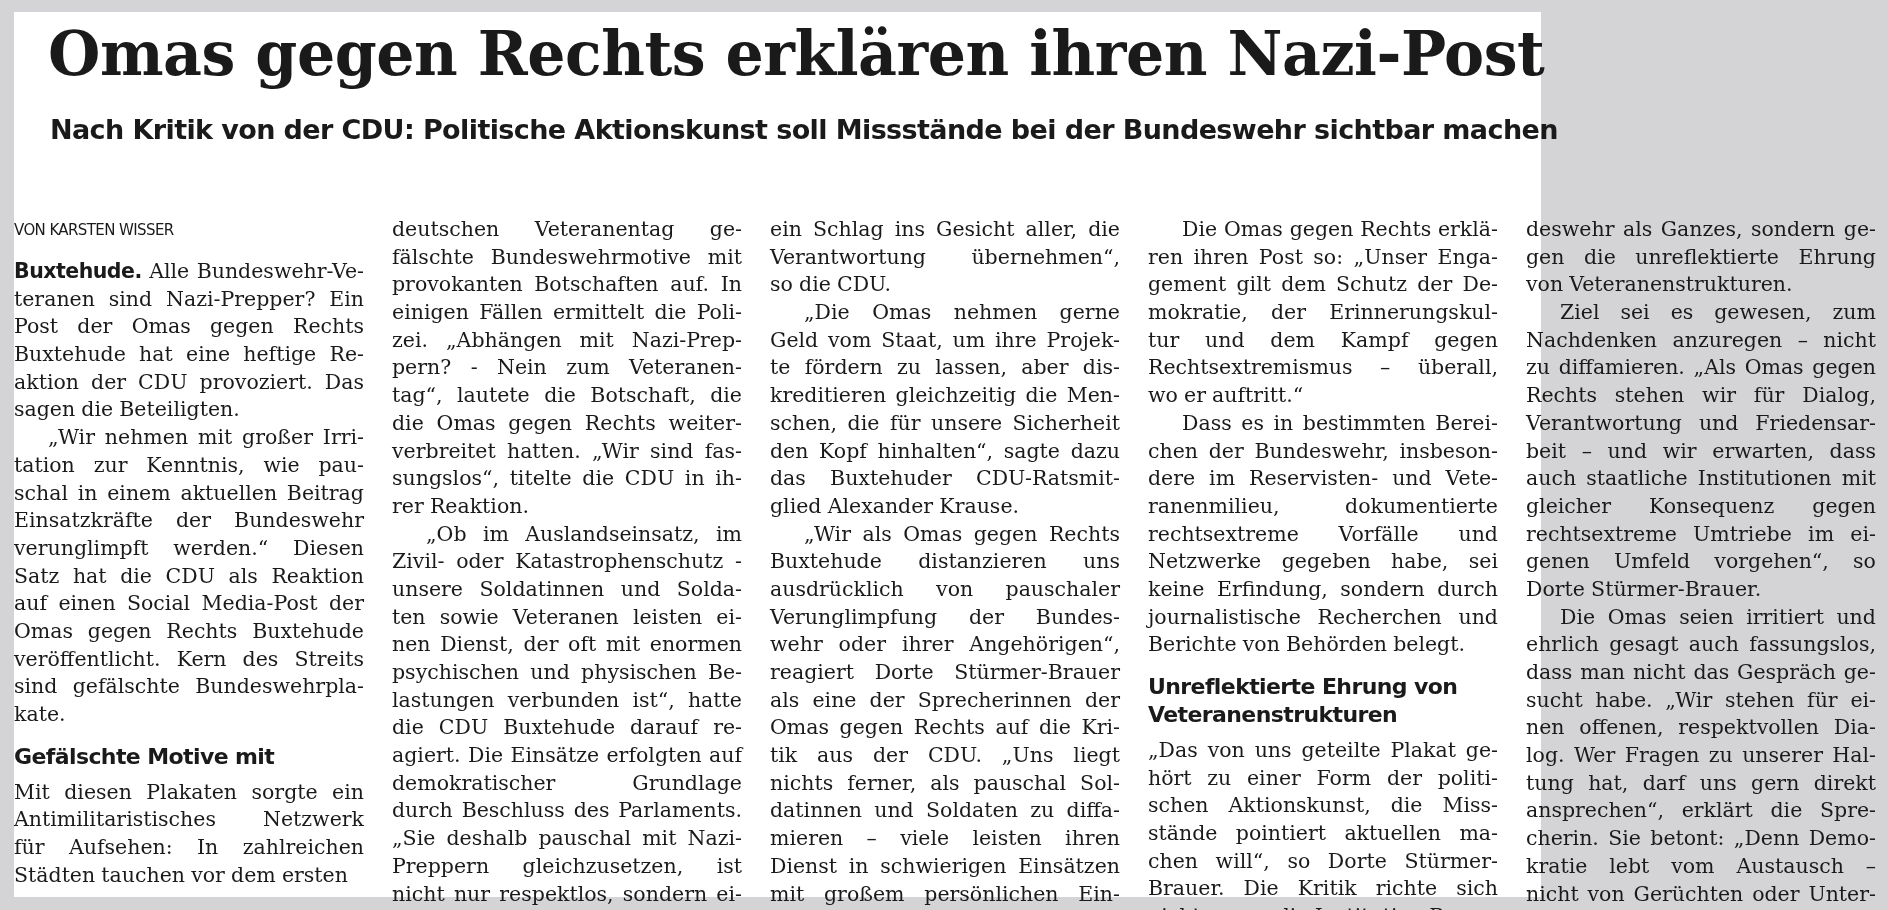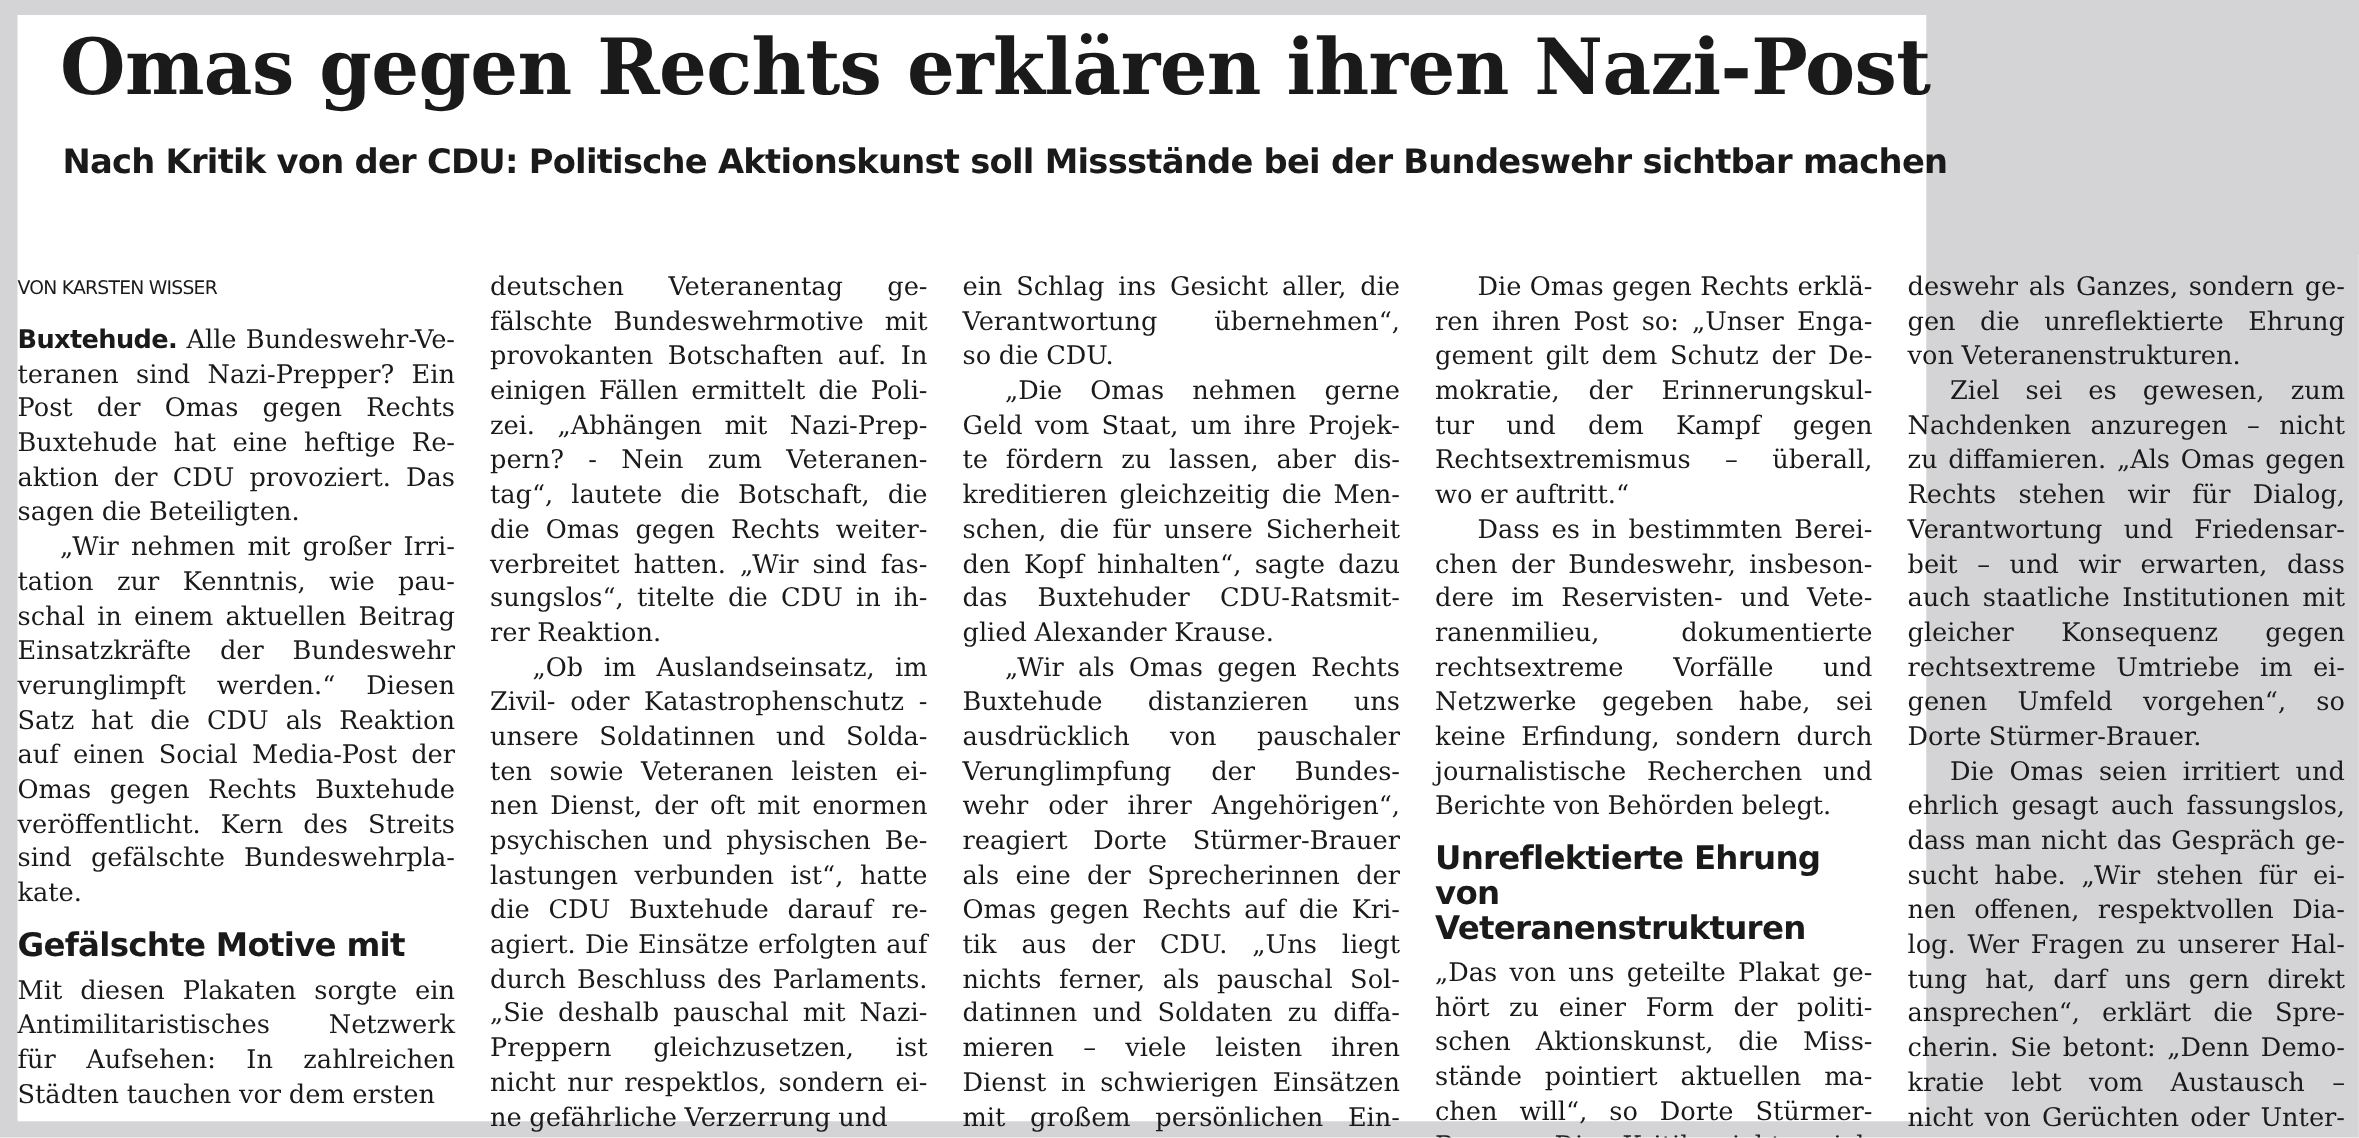--- a/index.html
+++ b/index.html
@@ -6,21 +6,21 @@
   body { width:1887px; height:910px; background:#d4d4d6; position:relative; overflow:hidden; }
   .page { position:absolute; left:14px; top:12px; width:1527px; height:885px; background:#ffffff; }
   .headline { position:absolute; left:34px; top:2px; margin:0; font-family:"DejaVu Serif", serif; font-weight:bold; font-size:62px; line-height:80px; color:#1a1a1a; letter-spacing:-0.5px; white-space:nowrap; transform:scaleX(0.97); transform-origin:left top; }
   .subtitle { position:absolute; left:34px; top:96px; margin:2px; font-family:"DejaVu Sans", sans-serif; font-size:27px; line-height:40px; color:#1a1a1a; white-space:nowrap; letter-spacing:-0.6px; }
   .col { position:absolute; top:159px; width:350px; font-family:"DejaVu Serif", serif; font-size:20.5px; color:#1a1a1a;margin-top:45px; }
   .line { height:27.7px; line-height:27.7px; white-space:nowrap; display:flex; justify-content:space-between; overflow:visible; }
   .line.left { justify-content:flex-start; gap:0.3em; }
   .line.indent { padding-left:34px; }
   .byline { font-family:"DejaVu Sans", sans-serif; font-size:15px; letter-spacing:-0.6px; color:#1a1a1a; height:28px; line-height:28px; margin-bottom:14px; }
   .lead { font-family:"DejaVu Sans", sans-serif; font-weight:bold; letter-spacing:-0.5px; }
-  .subhead { font-family:"DejaVu Sans", sans-serif; font-weight:bold; font-size:26px; letter-spacing:-0.6px; line-height:28px; margin:14px 0 8px 0; }
+  .subhead { font-family:"DejaVu Sans", sans-serif; font-weight:bold; font-size:22px; letter-spacing:-0.6px; line-height:28px; margin:14px 0 8px 0; }
   .w { display:inline-block; }
 </style>
 </head>
 <body>
 
 <div class="page">
   <h1 class="headline">Omas gegen Rechts erklären ihren Nazi-Post</h1>
   <h2 class="subtitle">Nach Kritik von der CDU: Politische Aktionskunst soll Missstände bei der Bundeswehr sichtbar machen</h2>
 
   <div class="col" style="left:0px;">
@@ -289,20 +289,24 @@
           <span class="w">re-</span>
         </div>
         <div class="line">
           <span class="w">agiert.</span>
           <span class="w">Die</span>
           <span class="w">Einsätze</span>
           <span class="w">erfolgten</span>
           <span class="w">auf</span>
         </div>
         <div class="line">
+          <span class="w">demokratischer</span>
+          <span class="w">Grundlage</span>
+        </div>
+        <div class="line">
           <span class="w">durch</span>
           <span class="w">Beschluss</span>
           <span class="w">des</span>
           <span class="w">Parlaments.</span>
         </div>
         <div class="line">
           <span class="w">„Sie</span>
           <span class="w">deshalb</span>
           <span class="w">pauschal</span>
           <span class="w">mit</span>

